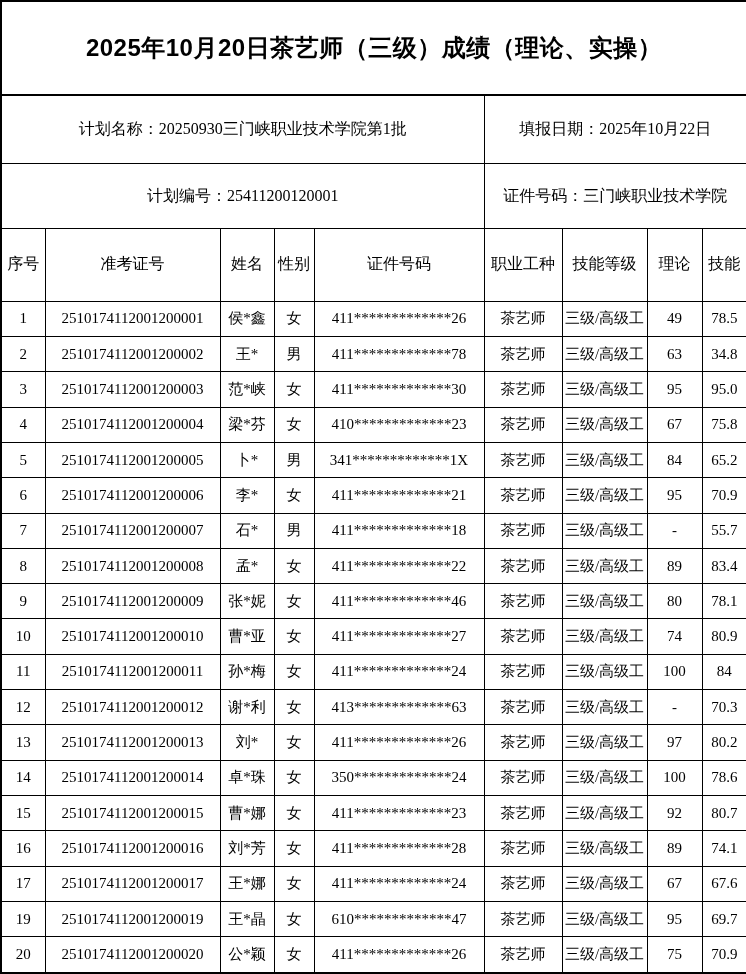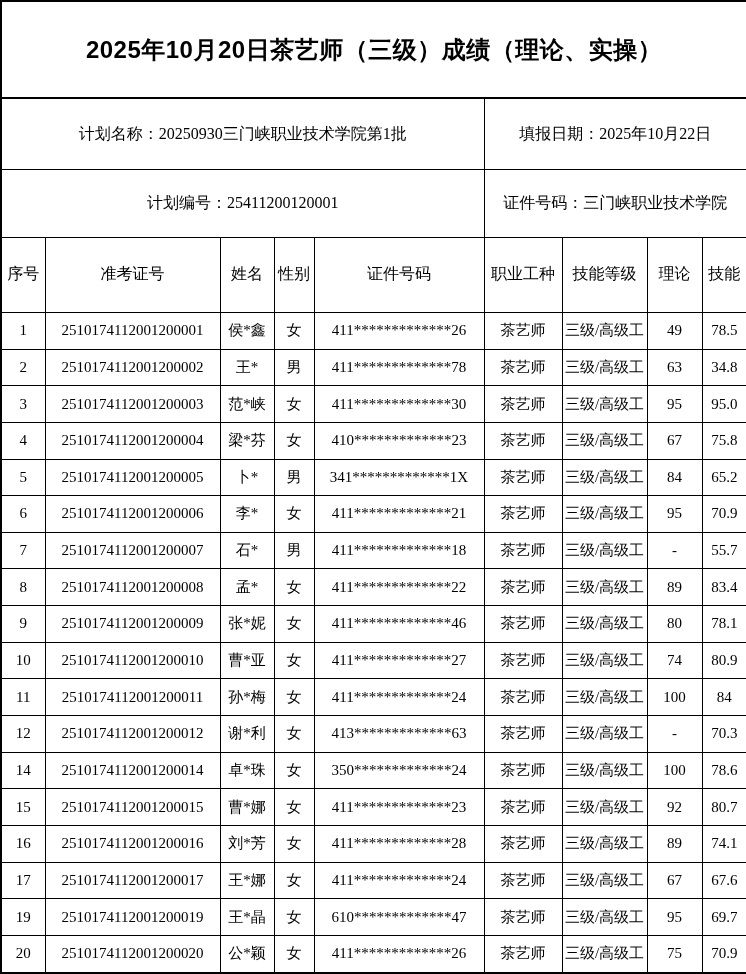--- a/index.html
+++ b/index.html
@@ -231,20 +231,31 @@
           <td>2510174112001200012</td>
           <td>谢*利</td>
           <td>女</td>
           <td>413*************63</td>
           <td>茶艺师</td>
           <td>三级/高级工</td>
           <td>-</td>
           <td>70.3</td>
         </tr>
         <tr>
+          <td>13</td>
+          <td>2510174112001200013</td>
+          <td>刘*</td>
+          <td>女</td>
+          <td>411*************26</td>
+          <td>茶艺师</td>
+          <td>三级/高级工</td>
+          <td>97</td>
+          <td>80.2</td>
+        </tr>
+        <tr>
           <td>14</td>
           <td>2510174112001200014</td>
           <td>卓*珠</td>
           <td>女</td>
           <td>350*************24</td>
           <td>茶艺师</td>
           <td>三级/高级工</td>
           <td>100</td>
           <td>78.6</td>
         </tr>

